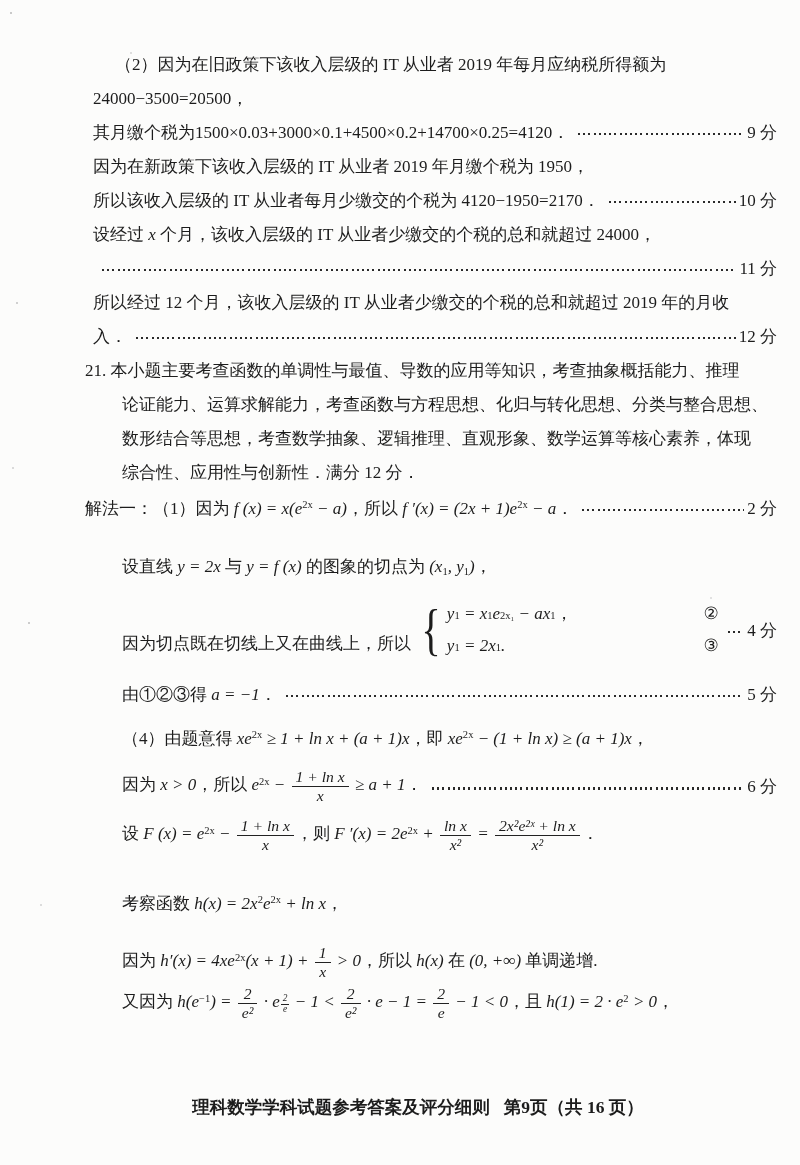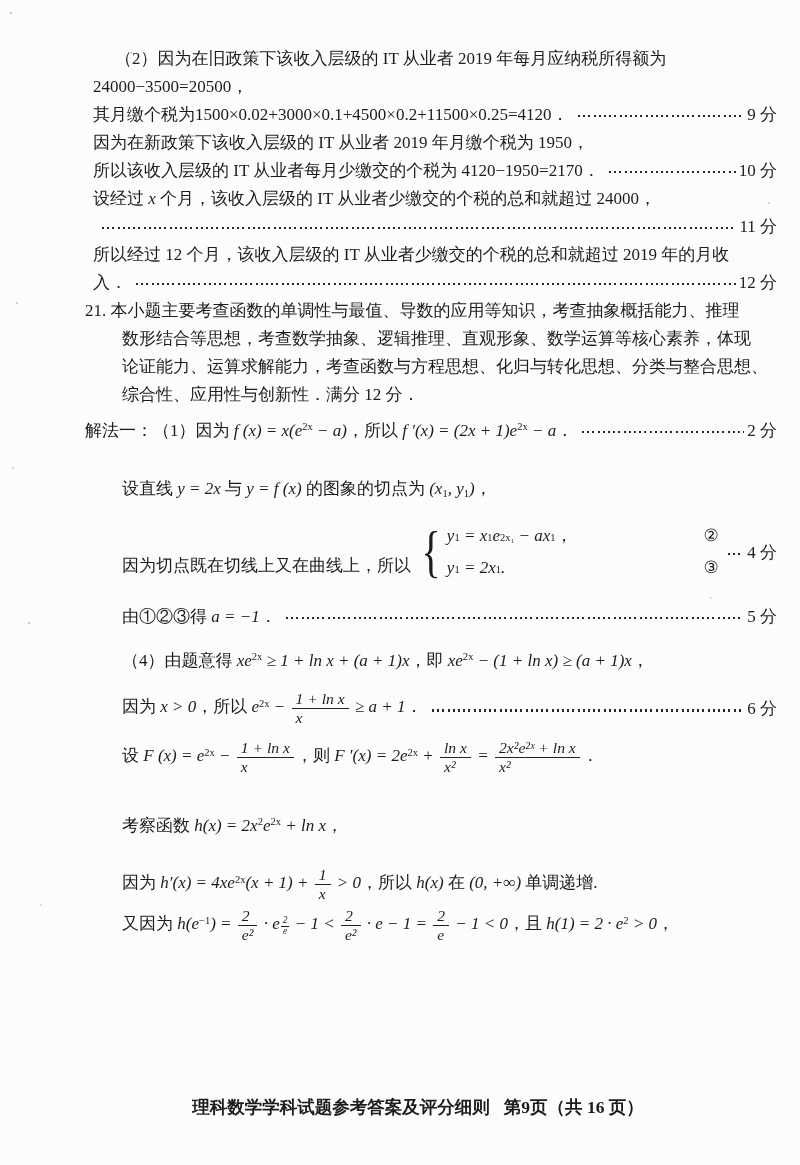--- a/index.html
+++ b/index.html
@@ -7,21 +7,21 @@
     position:relative;width:800px;height:1165px;margin:0 auto;
     background:#fcfcfb;overflow:hidden;
     font-family:"Liberation Serif","DejaVu Serif",serif;
     color:#1c1c1c;
   }
   .specks{position:absolute;left:10px;top:12px;width:2px;height:2px;background:#b9b9b9;border-radius:50%;
     box-shadow: 6px 290px 0 #c2c2c2, 18px 610px 0 #bdbdbd, 2px 455px 0 #cfcfcf,
                 758px 190px 0 #c8c8c8, 30px 892px 0 #d2d2d2, 390px 148px 0 #d6d6d6,
                 700px 585px 0 #d9d9d9, 120px 40px 0 #d4d4d4;}
   .content{position:absolute;left:85px;top:44px;width:692px;}
-  .line{display:flex;align-items:center;min-height:28px;line-height:27px;font-size:17px;}
+  .line{display:flex;align-items:center;min-height:28px;line-height:27px;font-size:17px;margin-top:6px;}
   .line .body{flex:0 1 auto;}
   
   .ind-p0{padding-left:0;}
   .ind-p1{padding-left:8px;}
   .ind-p2{padding-left:30px;}
   .ind-p3{padding-left:37px;}
   
   .content .line:nth-child(14){margin-top:8px;}
   .content .line:nth-child(15){margin-top:30px;}
   .content .line:nth-child(16){margin-top:22px;}
@@ -32,21 +32,21 @@
   .content .line:nth-child(21){margin-top:36px;}
   .content .line:nth-child(22){margin-top:26px;}
   .content .line:nth-child(23){margin-top:4px;}
   .content .line:nth-child(24){margin-top:24px;}
   
   .t{white-space:pre-wrap;}
   .m{font-style:italic;white-space:pre-wrap;}
   .bold{font-weight:bold;}
   sup.s{font-size:0.62em;line-height:0;vertical-align:0.55em;white-space:nowrap;}
   sub.s{font-size:0.62em;line-height:0;vertical-align:-0.25em;white-space:nowrap;}
-  .frac{display:inline-flex;flex-direction:column;vertical-align:middle;text-align:left;
+  .frac{display:inline-flex;flex-direction:column;vertical-align:middle;text-align:center;
         font-size:0.92em;line-height:1.15;margin:0 2px;font-style:italic;}
   .frac .num{border-bottom:1.4px solid #222;padding:0 4px;}
   .frac .den{padding:0 4px;}
   .sfrac{display:inline-flex;flex-direction:column;vertical-align:0.7em;text-align:center;
         font-size:0.55em;line-height:1.05;margin:0 1px;font-style:italic;}
   .sfrac .num{border-bottom:1px solid #222;padding:0 2px;}
   .cases{display:inline-flex;align-items:center;margin-left:6px;}
   .cases .brace{font-size:58px;line-height:0.9;font-weight:300;transform:scaleX(0.7);margin-right:2px;}
   .cases .rows{display:flex;flex-direction:column;gap:8px;min-width:272px;}
   .caserow{display:flex;align-items:baseline;line-height:24px;}
@@ -66,21 +66,21 @@
 <div class="page">
   <div class="specks"></div>
   <div class="content">
       <div class="line ind-p2">
         <span class="body"><span class="t">（2）因为在旧政策下该收入层级的 IT 从业者 2019 年每月应纳税所得额为</span></span>
       </div>
       <div class="line ind-p1">
         <span class="body"><span class="t">24000−3500=20500，</span></span>
       </div>
       <div class="line ind-p1">
-        <span class="body"><span class="t">其月缴个税为1500×0.02+3000×0.1+4500×0.2+11500×0.25=4120．</span></span>
+        <span class="body"><span class="t">其月缴个税为1500×0.03+3000×0.1+4500×0.2+14700×0.25=4120．</span></span>
         <span class="leader">
           <span class="dots"></span>
           <span class="score">9 分</span>
         </span>
       </div>
       <div class="line ind-p1">
         <span class="body"><span class="t">因为在新政策下该收入层级的 IT 从业者 2019 年月缴个税为 1950，</span></span>
       </div>
       <div class="line ind-p1">
         <span class="body"><span class="t">所以该收入层级的 IT 从业者每月少缴交的个税为 4120−1950=2170．</span></span>
@@ -105,24 +105,24 @@
         <span class="body"><span class="t">入．</span></span>
         <span class="leader">
           <span class="dots"></span>
           <span class="score">12 分</span>
         </span>
       </div>
       <div class="line ind-p0">
         <span class="body"><span class="t">21. 本小题主要考查函数的单调性与最值、导数的应用等知识，考查抽象概括能力、推理</span></span>
       </div>
       <div class="line ind-p3">
+        <span class="body"><span class="t">论证能力、运算求解能力，考查函数与方程思想、化归与转化思想、分类与整合思想、</span></span>
+      </div>
+      <div class="line ind-p3">
         <span class="body"><span class="t">数形结合等思想，考查数学抽象、逻辑推理、直观形象、数学运算等核心素养，体现</span></span>
-      </div>
-      <div class="line ind-p3">
-        <span class="body"><span class="t">论证能力、运算求解能力，考查函数与方程思想、化归与转化思想、分类与整合思想、</span></span>
       </div>
       <div class="line ind-p3">
         <span class="body"><span class="t">综合性、应用性与创新性．满分 12 分．</span></span>
       </div>
       <div class="line ind-p0">
         <span class="body"><span class="t">解法一：（1）因为 </span><span class="m">f (x) = x</span><span class="m">(e</span><sup class="s">2x</sup><span class="m"> − a)</span><span class="t">，所以 </span><span class="m">f ′(x) = (2x + 1)e</span><sup class="s">2x</sup><span class="m"> − a</span><span class="t">．</span></span>
         <span class="leader">
           <span class="dots"></span>
           <span class="score">2 分</span>
         </span>

